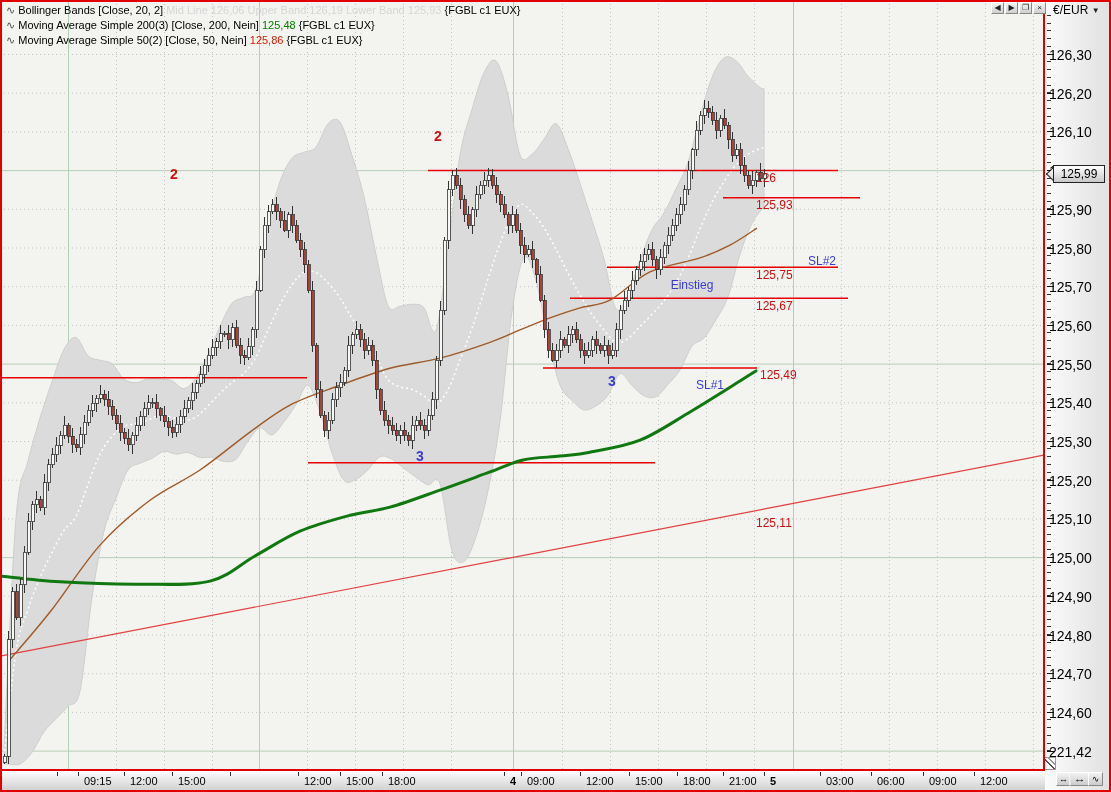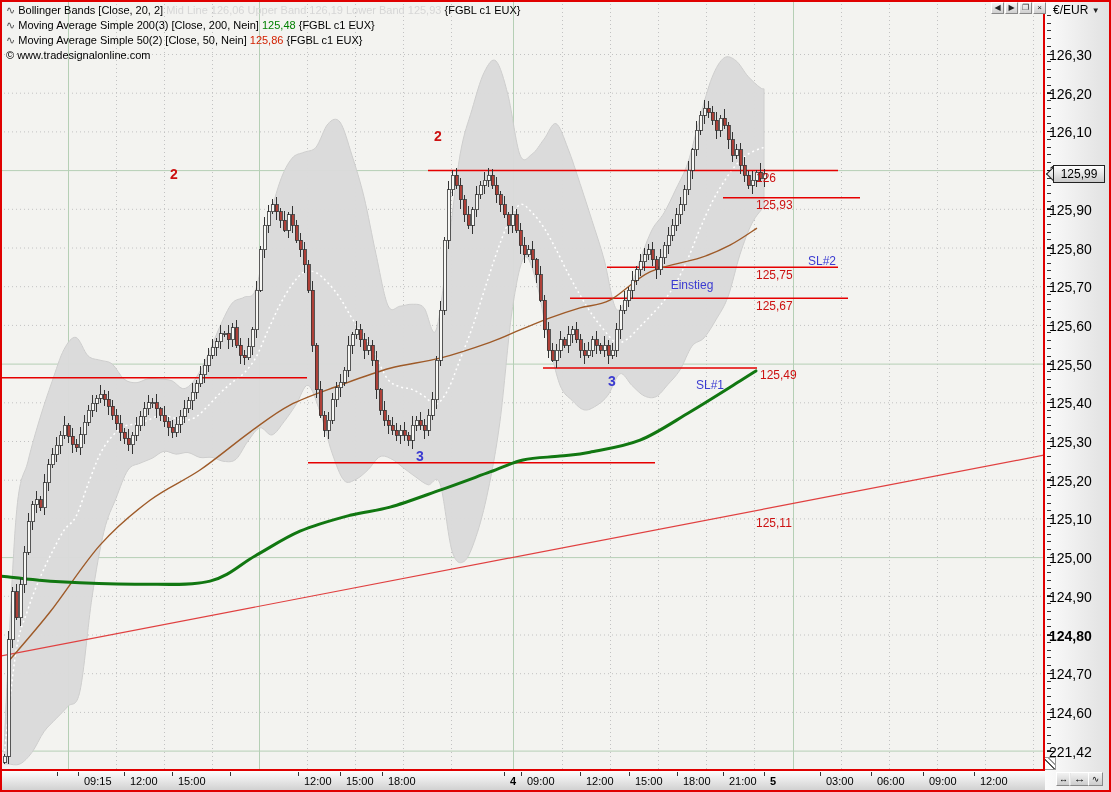--- a/index.html
+++ b/index.html
@@ -527,21 +527,20 @@
     <div class="row">
       <span class="wave">∿</span><span>Moving Average Simple 200(3) [Close, 200, Nein]</span>
       <span class="green">125,48</span>
       <span>{FGBL c1 EUX}</span>
     </div>
     <div class="row">
       <span class="wave">∿</span><span>Moving Average Simple 50(2) [Close, 50, Nein]</span>
       <span class="redv">125,86</span>
       <span>{FGBL c1 EUX}</span>
     </div>
-    <div class="row">© www.tradesignalonline.com</div>
   </div>
 
   <div class="win-controls" id="win-controls">
       <div class="win-btn">◀</div>
       <div class="win-btn">▶</div>
       <div class="win-btn">❐</div>
       <div class="win-btn">×</div>
     </div>
 
   <div class="sep-v"></div>
@@ -578,21 +577,21 @@
       <div class="y-lbl" style="top: 434px;">125,30</div>
       <div class="y-majtick" style="top: 441px;"></div>
       <div class="y-lbl" style="top: 472.7px;">125,20</div>
       <div class="y-majtick" style="top: 479.7px;"></div>
       <div class="y-lbl" style="top: 511.4px;">125,10</div>
       <div class="y-majtick" style="top: 518.4px;"></div>
       <div class="y-lbl" style="top: 550.1px;">125,00</div>
       <div class="y-majtick" style="top: 557.1px;"></div>
       <div class="y-lbl" style="top: 588.8px;">124,90</div>
       <div class="y-majtick" style="top: 595.8px;"></div>
-      <div class="y-lbl" style="top: 627.5px; font-weight: bold;">124,80</div>
+      <div class="y-lbl" style="top: 627.5px;">124,80</div>
       <div class="y-majtick" style="top: 634.5px;"></div>
       <div class="y-lbl" style="top: 666.2px;">124,70</div>
       <div class="y-majtick" style="top: 673.2px;"></div>
       <div class="y-lbl" style="top: 704.9px;">124,60</div>
       <div class="y-majtick" style="top: 711.9px;"></div>
       <div class="y-lbl" style="top: 743.6px;">221,42</div>
       <div class="y-majtick" style="top: 750.6px;"></div>
     </div>
 
   <div class="x-axis" id="x-axis">

